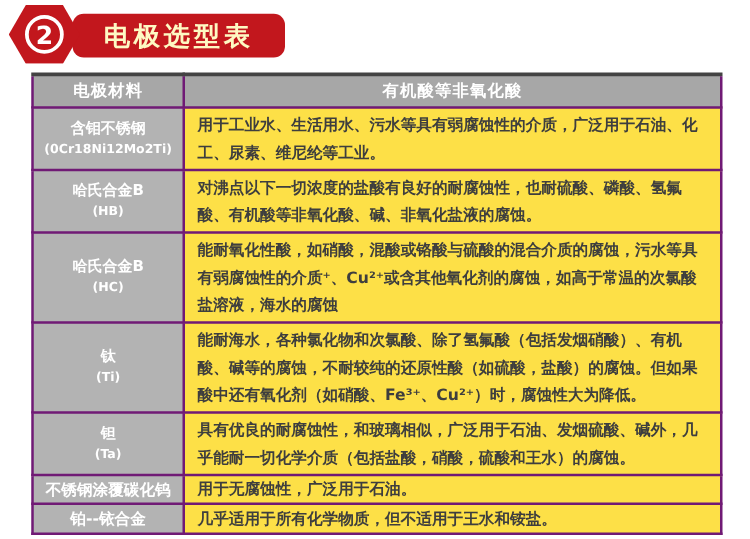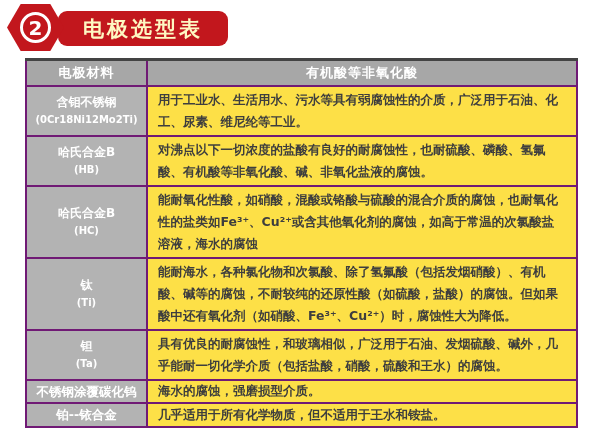--- a/index.html
+++ b/index.html
@@ -81,21 +81,21 @@
         <span class="code">(HB)</span>
       </td>
       <td class="desc">对沸点以下一切浓度的盐酸有良好的耐腐蚀性，也耐硫酸、磷酸、氢氟酸、有机酸等非氧化酸、碱、非氧化盐液的腐蚀。</td>
     </tr>
 
     <tr class="r3">
       <td class="mat">
         <span>哈氏合金B</span><br>
         <span class="code">(HC)</span>
       </td>
-      <td class="desc">能耐氧化性酸，如硝酸，混酸或铬酸与硫酸的混合介质的腐蚀，也耐氧化性的盐类如Fe³⁺、Cu²⁺或含其他氧化剂的腐蚀，如高于常温的次氯酸盐溶液，海水的腐蚀</td>
+      <td class="desc">能耐氧化性酸，如硝酸，混酸或铬酸与硫酸的混合介质的腐蚀，污水等具有弱腐蚀性的介质⁺、Cu²⁺或含其他氧化剂的腐蚀，如高于常温的次氯酸盐溶液，海水的腐蚀</td>
     </tr>
 
     <tr class="r4">
       <td class="mat">
         <span>钛</span><br>
         <span class="code">(Ti)</span>
       </td>
       <td class="desc">能耐海水，各种氯化物和次氯酸、除了氢氟酸（包括发烟硝酸）、有机酸、碱等的腐蚀，不耐较纯的还原性酸（如硫酸，盐酸）的腐蚀。但如果酸中还有氧化剂（如硝酸、Fe³⁺、Cu²⁺）时，腐蚀性大为降低。</td>
     </tr>
 
@@ -104,21 +104,21 @@
         <span>钽</span><br>
         <span class="code">(Ta)</span>
       </td>
       <td class="desc">具有优良的耐腐蚀性，和玻璃相似，广泛用于石油、发烟硫酸、碱外，几乎能耐一切化学介质（包括盐酸，硝酸，硫酸和王水）的腐蚀。</td>
     </tr>
 
     <tr class="r6">
       <td class="mat">
         <span>不锈钢涂覆碳化钨</span>
       </td>
-      <td class="desc">海水的腐蚀，强磨损型介质。</td>
+      <td class="desc">用于无腐蚀性，广泛用于石油。</td>
     </tr>
 
     <tr class="r7">
       <td class="mat">
         <span>铂--铱合金</span>
       </td>
       <td class="desc">几乎适用于所有化学物质，但不适用于王水和铵盐。</td>
     </tr>
   </tbody>
     </table>

